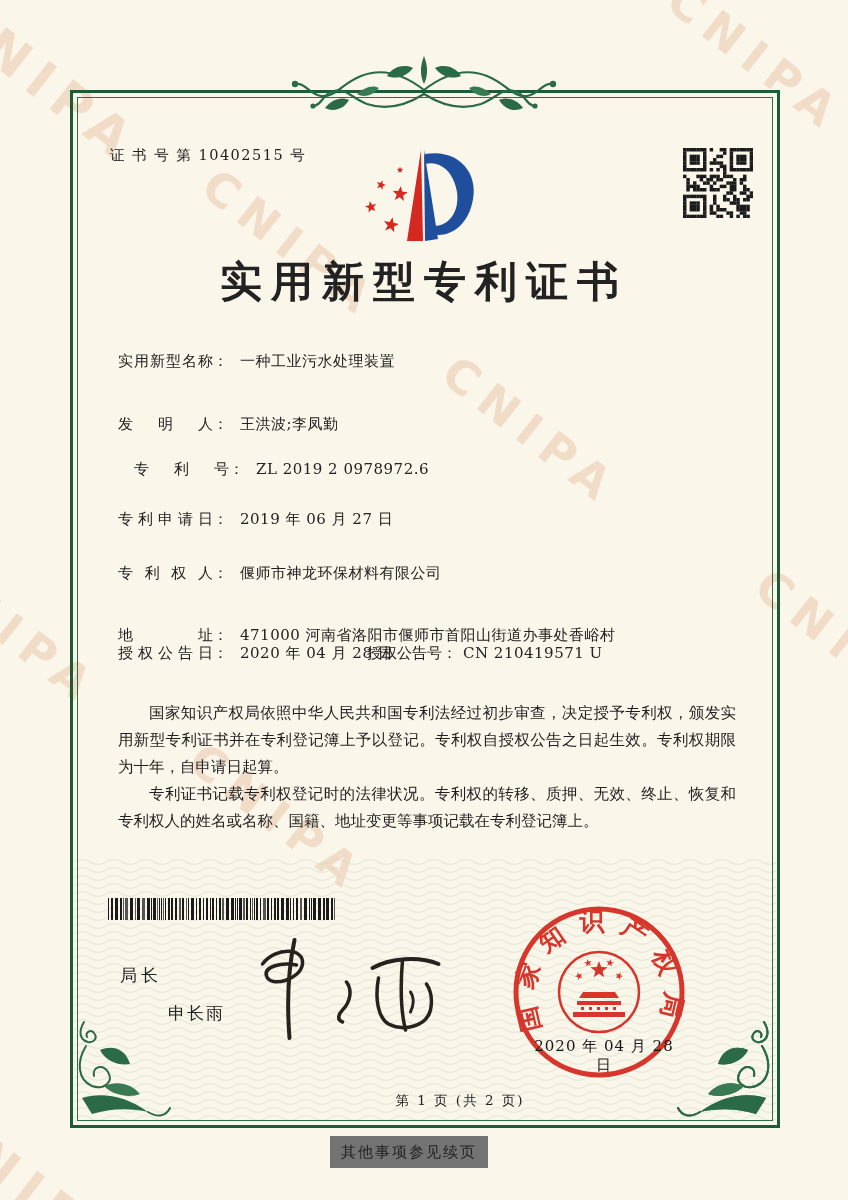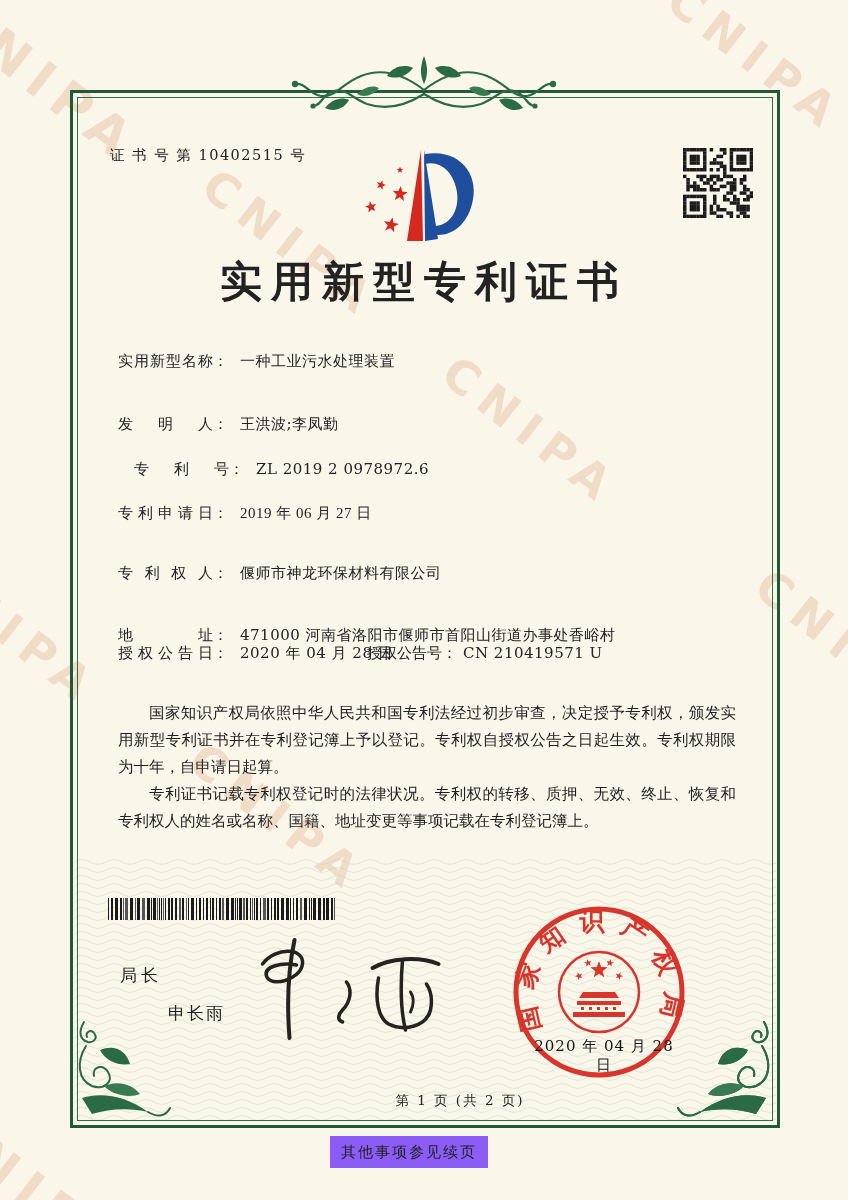--- a/index.html
+++ b/index.html
@@ -25,21 +25,21 @@
 
   .cert-no{position:absolute;left:110px;top:146px;font-size:14.5px;letter-spacing:1.5px;z-index:3;text-align:center;}
   .logo{position:absolute;left:358px;top:142px;z-index:3;}
   .qr{position:absolute;left:683px;top:148px;z-index:3;}
 
   .title{position:absolute;left:0;top:254px;width:100%;text-align:center;font-size:42px;
       font-weight:700;letter-spacing:9px;z-index:3;}
 
   .fields{position:absolute;left:118px;top:352px;width:640px;font-size:15px;z-index:3;}
   .frow{position:absolute;left:0;height:22px;white-space:nowrap;}
-  .r0{top:0;} .r1{top:57px;margin-top:6px;} .r2{top:108px;margin-left:16px;} .r3{top:152px;font-family:Liberation Serif, serif;} .r4{top:212px;} .r5{top:262px;margin-top:12px;} .r6{top:292px;}
+  .r0{top:0;} .r1{top:57px;margin-top:6px;} .r2{top:108px;margin-left:16px;} .r3{top:158px;} .r4{top:212px;} .r5{top:262px;margin-top:12px;} .r6{top:292px;}
   .flabel{display:inline-block;width:95px;text-align:justify;text-align-last:justify;vertical-align:top;}
   .fcolon{display:inline-block;margin-right:12px;}
   .fvalue{letter-spacing:.5px;}
   .gz{position:absolute;left:249px;top:0;white-space:nowrap;}
   .gz .fcolon{margin-right:6px;}
 
   .paras{position:absolute;left:118px;top:700px;width:618px;z-index:3;}
   .paras p{margin:0;font-size:15.5px;line-height:27px;text-align:justify;text-indent:31px;color:#1f1f1f;}
 
   .barcode{position:absolute;left:108px;top:898px;z-index:3;}
@@ -48,21 +48,21 @@
   .signer-name{position:absolute;left:120px;top:1002px;font-size:17px;letter-spacing:2px;z-index:3;margin-left:48px;}
   .signature{position:absolute;left:240px;top:934px;z-index:4;}
 
   .seal{position:absolute;left:513px;top:906px;z-index:4;opacity:.93;}
   .seal-date{position:absolute;left:524px;top:1037px;width:160px;text-align:center;
       font-size:15px;letter-spacing:1px;color:#141414;z-index:5;}
 
   .page-info{position:absolute;left:0;top:1092px;width:100%;text-align:center;
       font-size:13.5px;letter-spacing:2px;z-index:3;margin-left:36px;}
 
-  .note{position:absolute;left:330px;top:1136px;width:158px;height:32px;background:#8b5cf6;
+  .note{position:absolute;left:330px;top:1136px;width:158px;height:32px;background:#737373;
       text-align:center;line-height:32px;font-size:15px;letter-spacing:2px;z-index:3;}
 </style>
 </head>
 <body>
 
 <div class="page">
 
   <div class="wm" style="left:-30px;top:-14px;font-size:52px;">CNIPA</div>
   <div class="wm" style="left:690px;top:-28px;">CNIPA</div>
   <div class="wm" style="left:225px;top:158px;">CNIPA</div>

